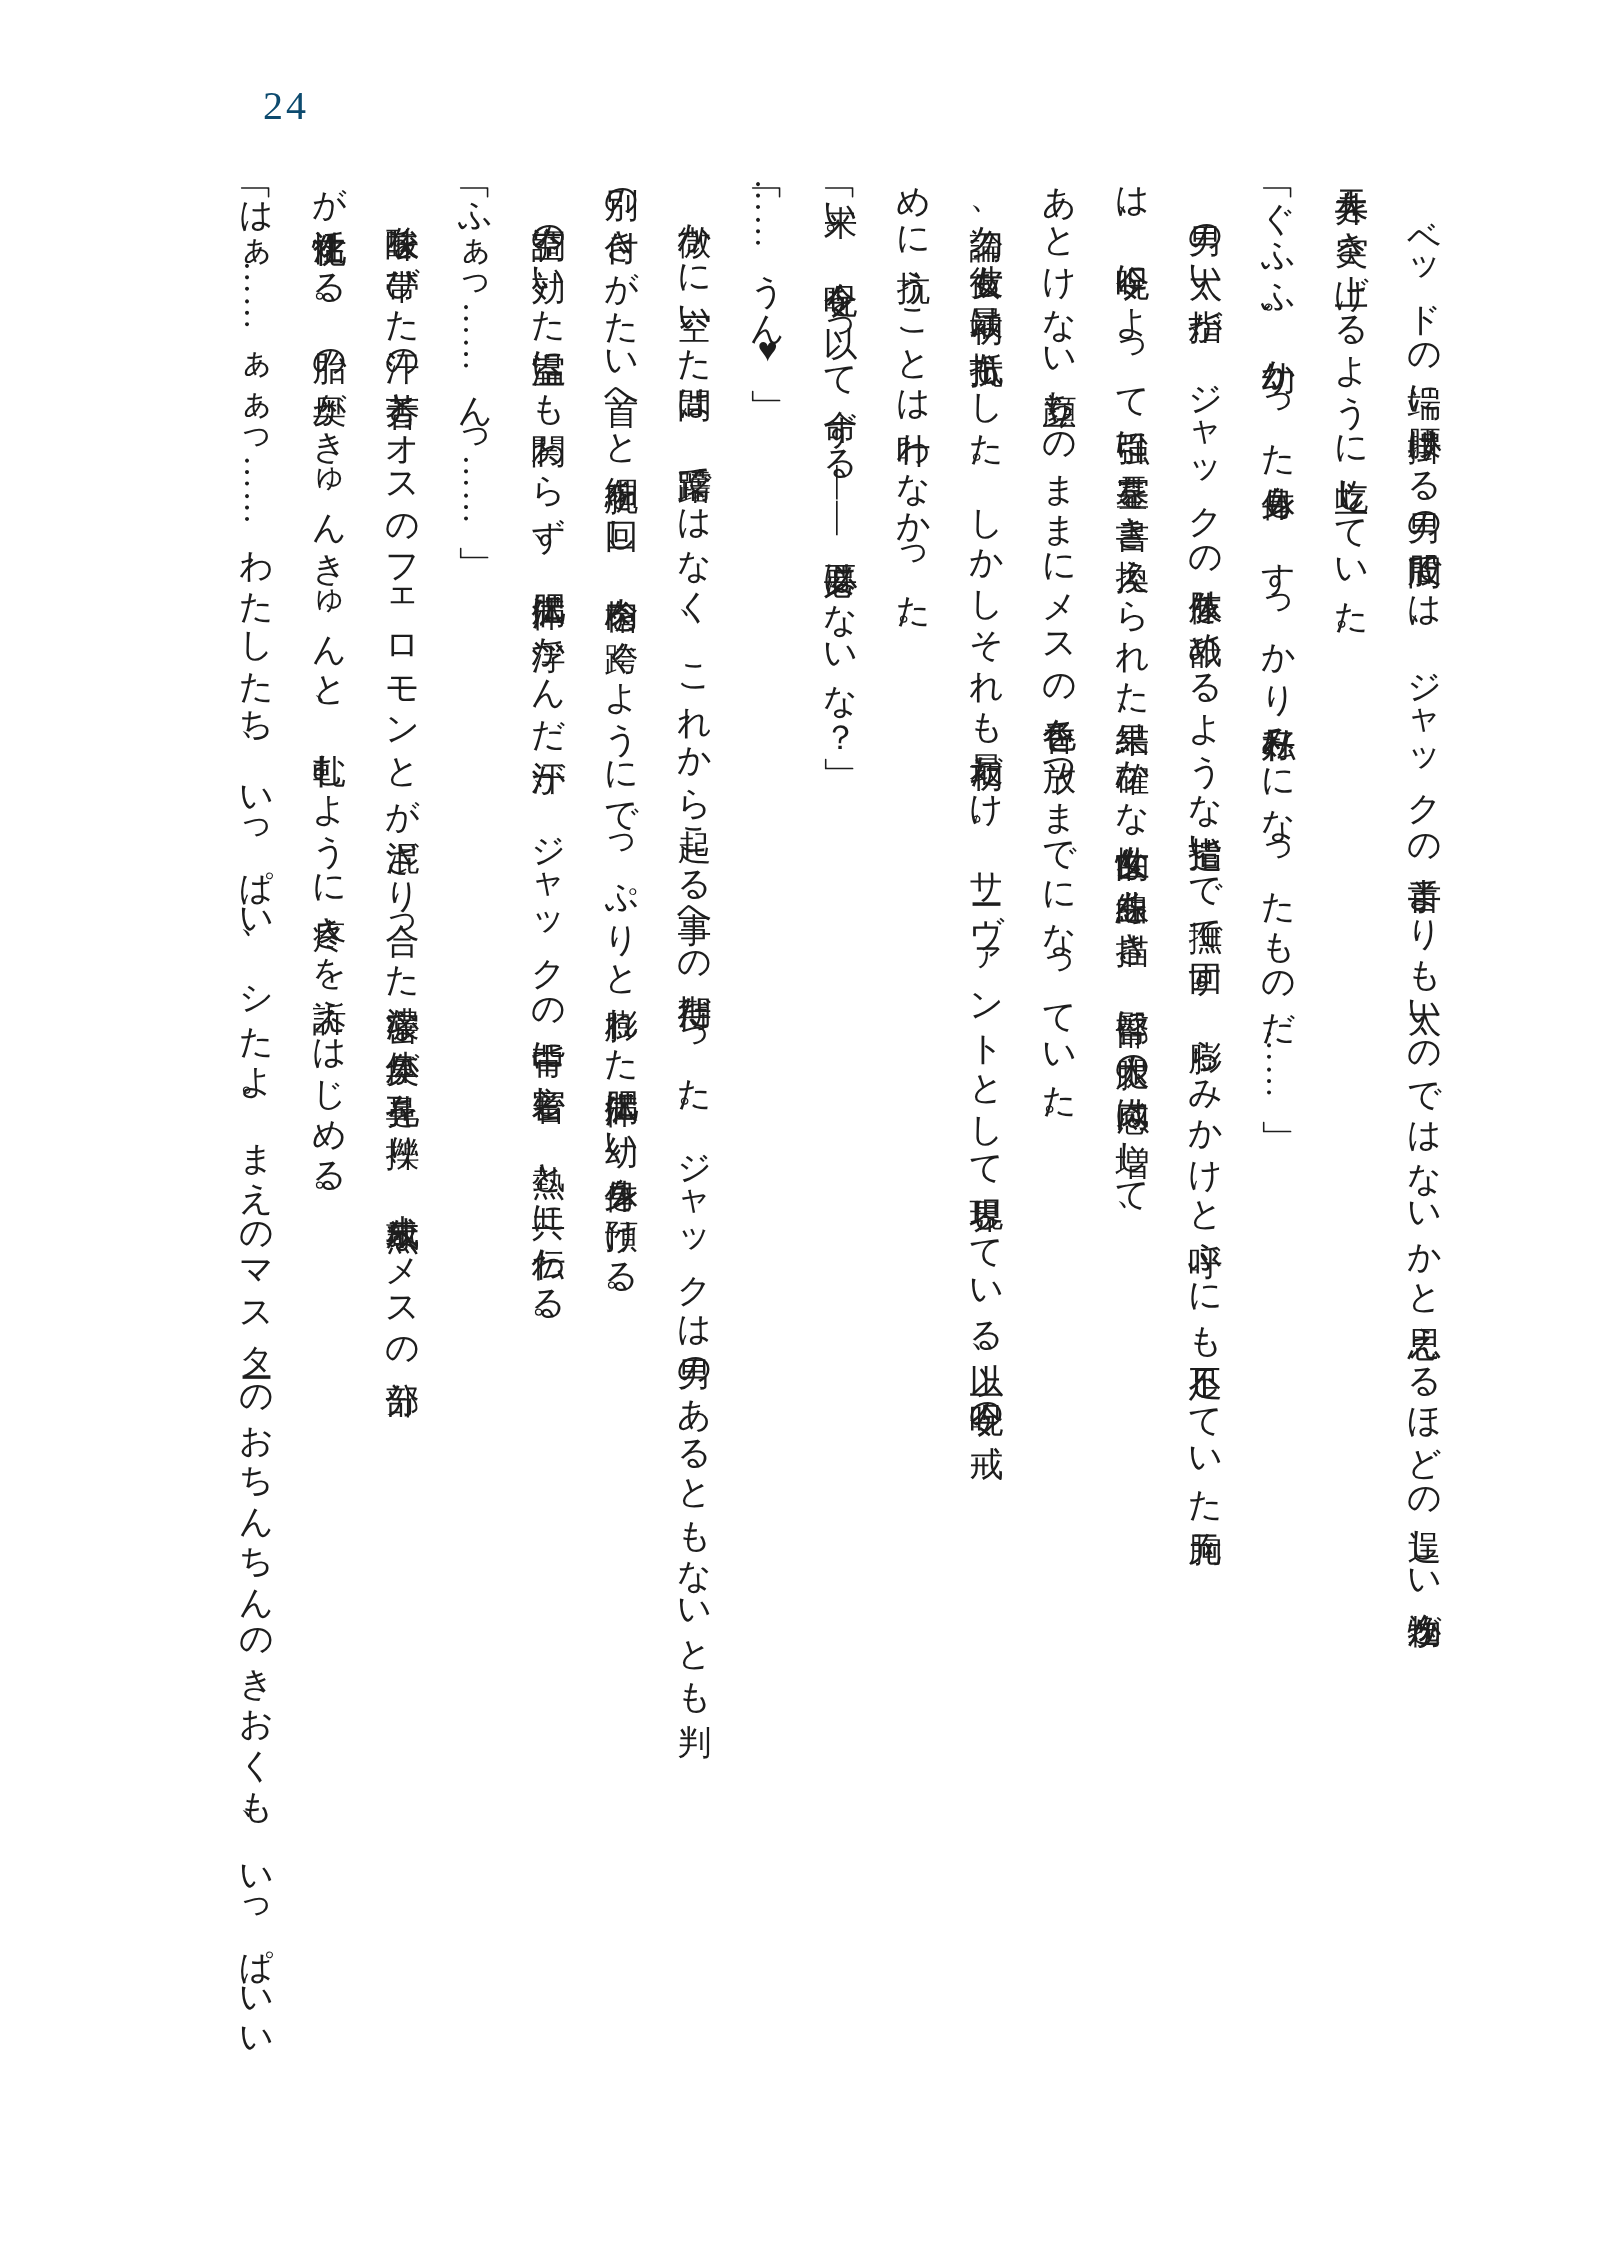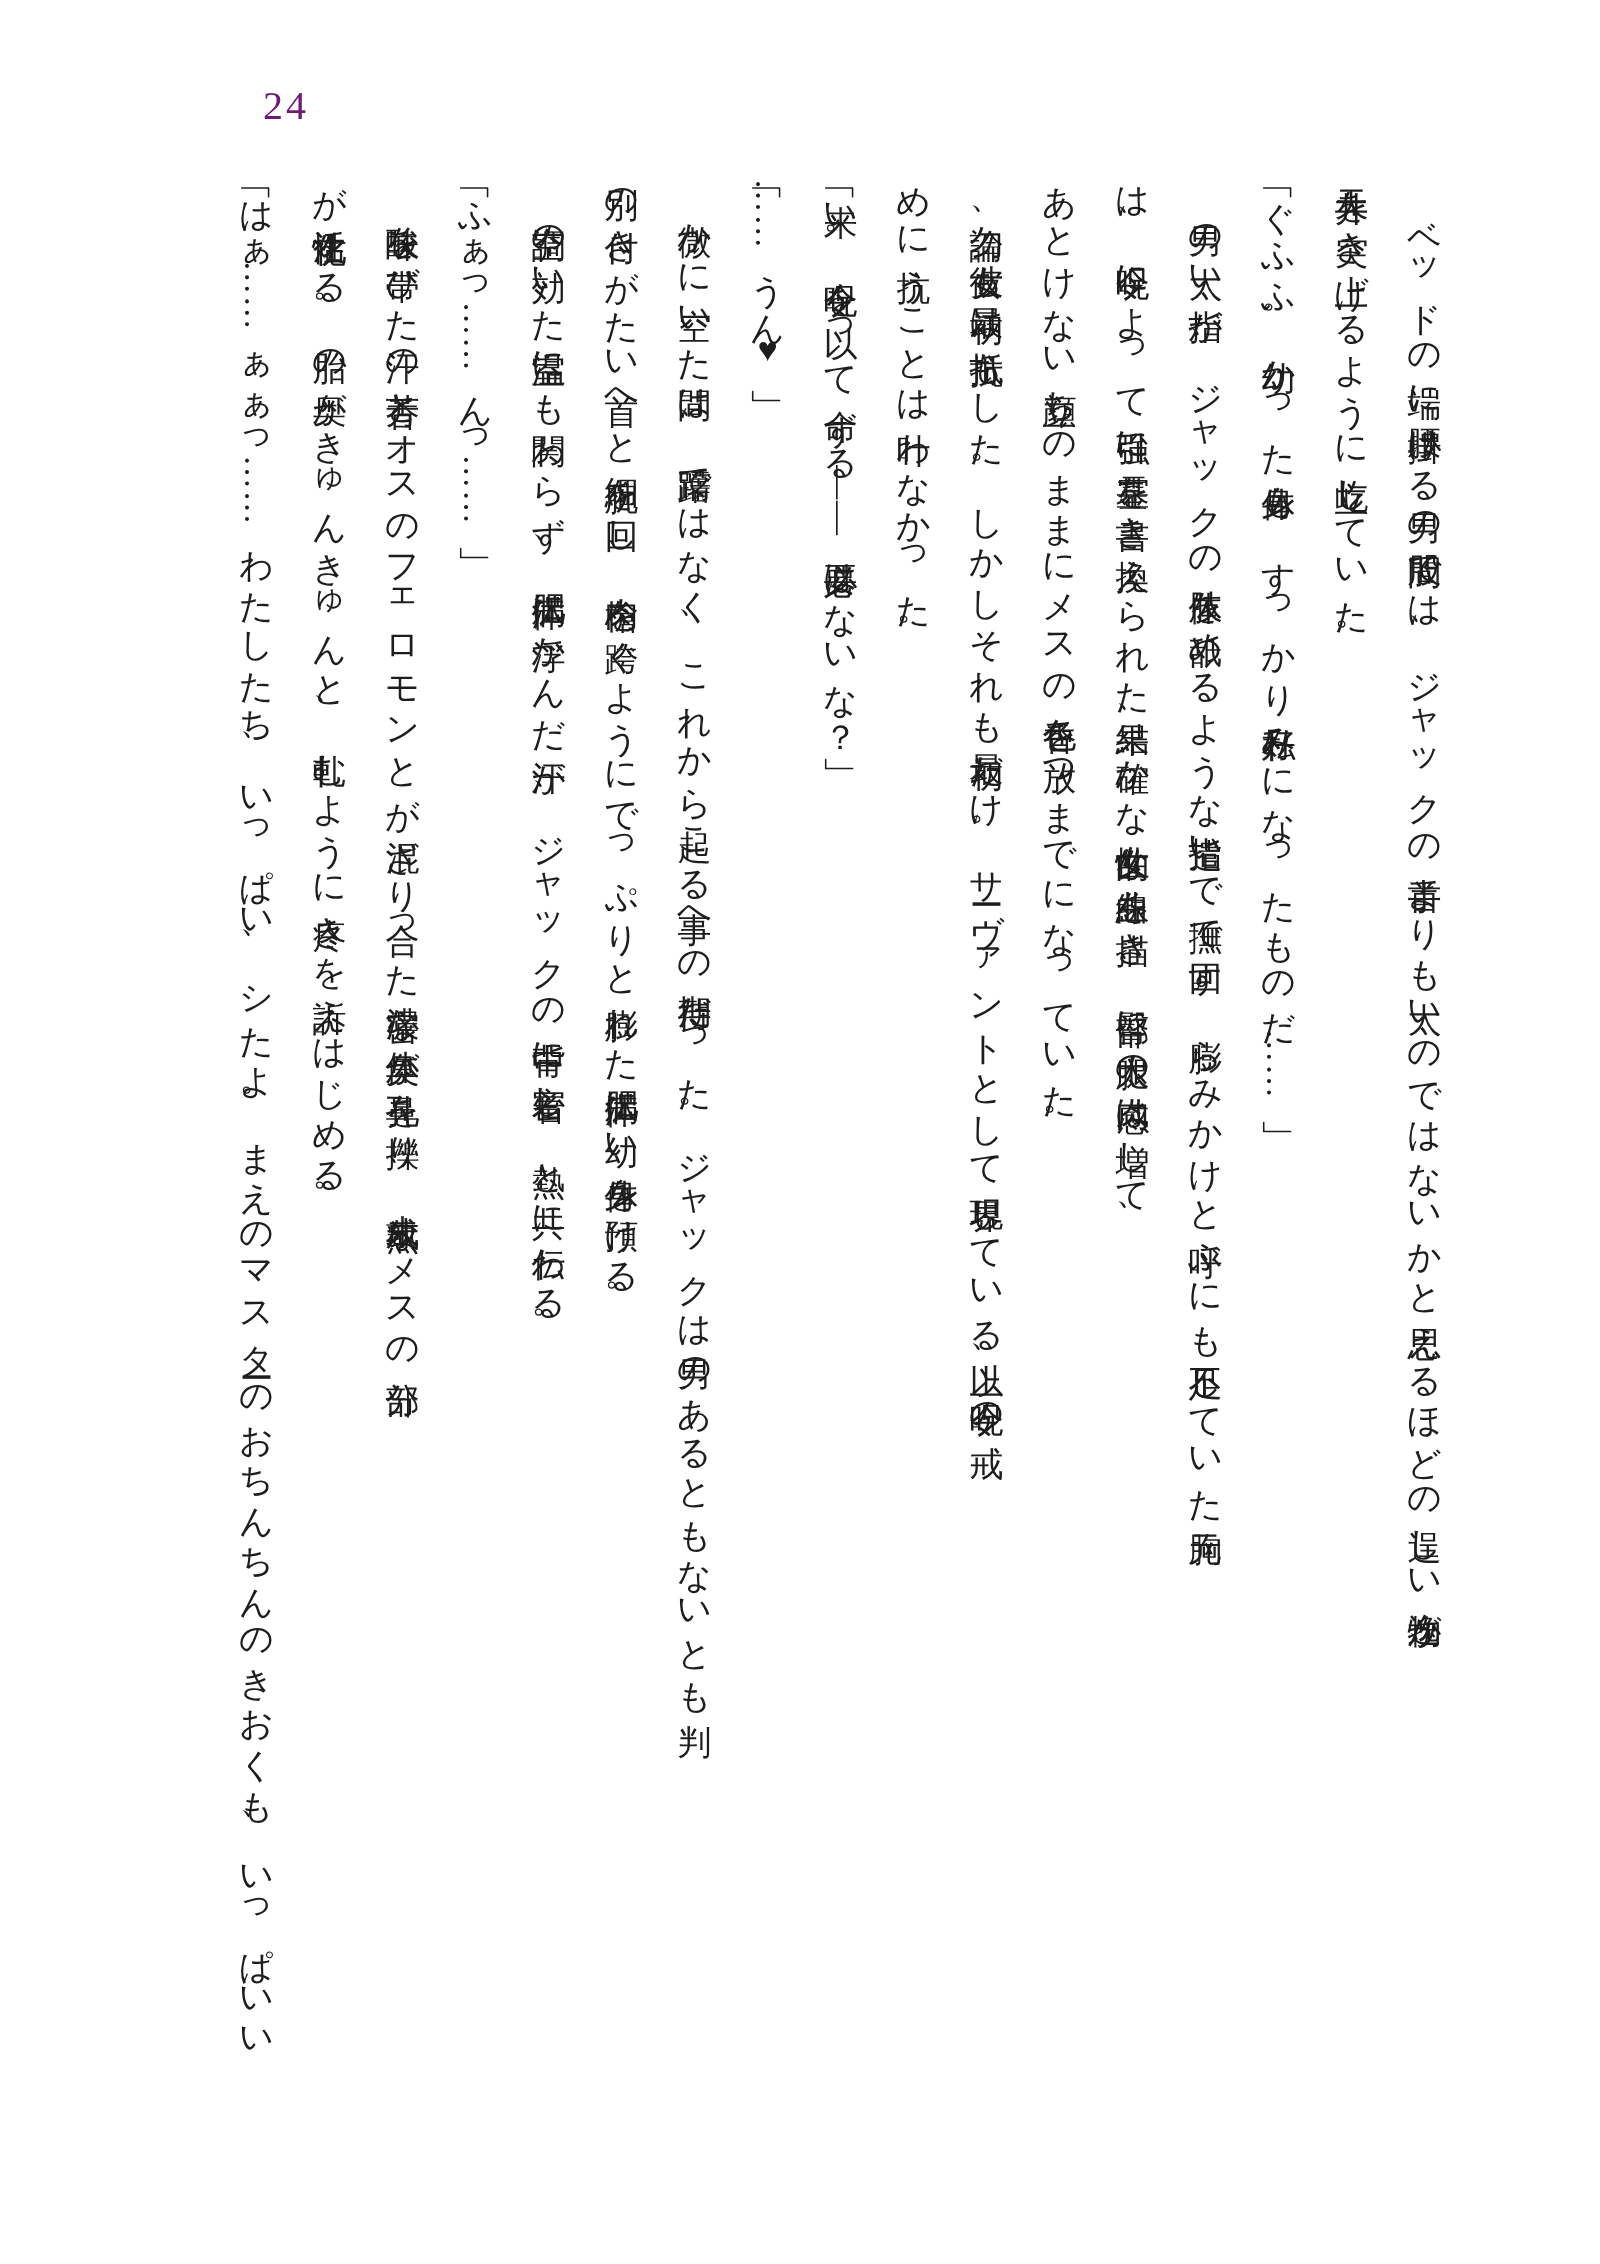--- a/index.html
+++ b/index.html
@@ -15,21 +15,21 @@
     overflow: hidden;
     font-family: "Liberation Serif", "DejaVu Serif", serif;
     color: #1d1d1d;
   }
   .page-number {
     position: absolute;
     left: 263px;
     top: 82px;
     font-size: 40px;
     letter-spacing: 3px;
-    color: #701a75;
+    color: #0c4a6e;
   }
   .text-block {
     position: absolute;
     top: 163px;
     right: 139px;
     height: 1792px;
     writing-mode: vertical-rl;
     text-orientation: mixed;
     font-size: 34px;
     line-height: 73px;

